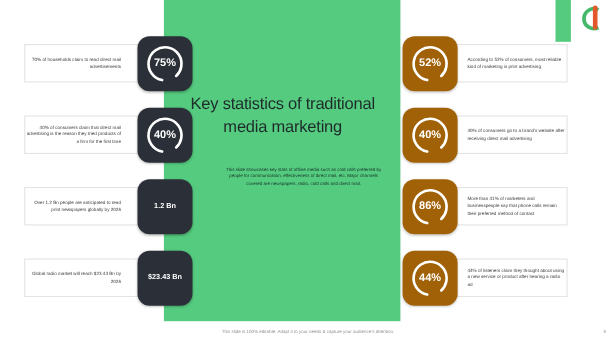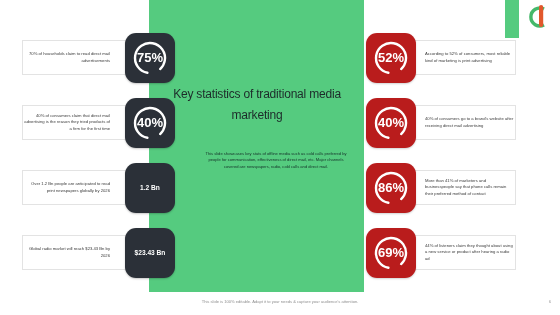--- a/index.html
+++ b/index.html
@@ -40,21 +40,21 @@
     height: 38px;
     background: #55cb7f;
   }
 
   .title {
     position: absolute;
     left: 163px;
     top: 84px;
     width: 188px;
     text-align: center;
-    font-size: 12px;
+    font-size: 15px;
     line-height: 21px;
     font-weight: 400;
     color: #1d2b2a;
     letter-spacing: -0.2px;
   }
   .subtext {
     position: absolute;
     left: 205px;
     top: 151px;
     width: 142px;
@@ -110,33 +110,33 @@
     width: 36px; height: 36px;
   }
   .badge .val {
     position: absolute;
     left: 0; top: 0;
     width: 100%; height: 100%;
     display: flex;
     align-items: center;
     justify-content: center;
     text-align: center;
-    font-size: 13px;
+    font-size: 10px;
     font-weight: bold;
     color: #ffffff;
     line-height: 8.6px;
   }
   .badge.small .val { font-size: 6.6px; }
 
   
   .dark-badge { background: #2b3038; box-shadow: 0 1px 2px rgba(0,0,0,0.22); }
   .dark-bar   { background: #2b3038; }
 
   
-  .orange-badge { background: #b91c1c; box-shadow: 0 1px 2px rgba(0,0,0,0.18); text-decoration: underline; }
+  .orange-badge { background: #a16207; box-shadow: 0 1px 2px rgba(0,0,0,0.18); text-decoration: underline; }
   .orange-bar   { background: #e2582c; }
 
   
   .left .card      { left: 22px; width: 125px; }
   .left .card-text { text-align: right; padding-right: 36px; }
   .left .connector { left: 68px; width: 72px; }
   .left .badge     { left: 125px; }
 
   
   .right .card      { left: 22px; width: 128px; }
@@ -269,21 +269,21 @@
 
   <div class="stat right" style="left:366px; top:228px;">
     <div class="connector orange-bar"></div>
     <div class="card">
       <div class="card-text">44% of listeners claim they thought about using a new service or product after hearing a radio ad</div>
     </div>
     <div class="badge orange-badge">
       <svg class="ring" viewBox="0 0 36 36">
         <circle cx="18" cy="18" r="15" fill="none" stroke="#ffffff" stroke-width="2.4" stroke-linecap="round" stroke-dasharray="80 14" transform="rotate(100 18 18)"></circle>
       </svg>
-      <div class="val">69%</div>
+      <div class="val">44%</div>
     </div>
   </div>
 
   <svg class="logo" viewBox="0 0 30 30">
     <path d="M22 7 A9 9 0 1 0 22 23" fill="none" stroke="#45b86a" stroke-width="3.4"></path>
     <rect x="17" y="3" width="4.2" height="22" rx="2.1" fill="#e2582c"></rect>
   </svg>
 
   <div class="footer-text">This slide is 100% editable. Adapt it to your needs &amp; capture your audience's attention.</div>
   <div class="page-num">6</div>

